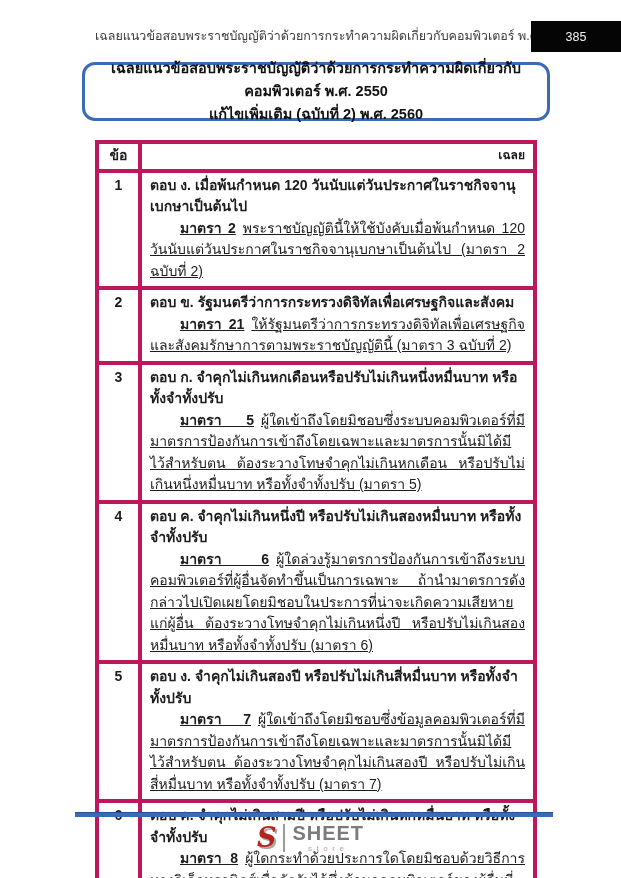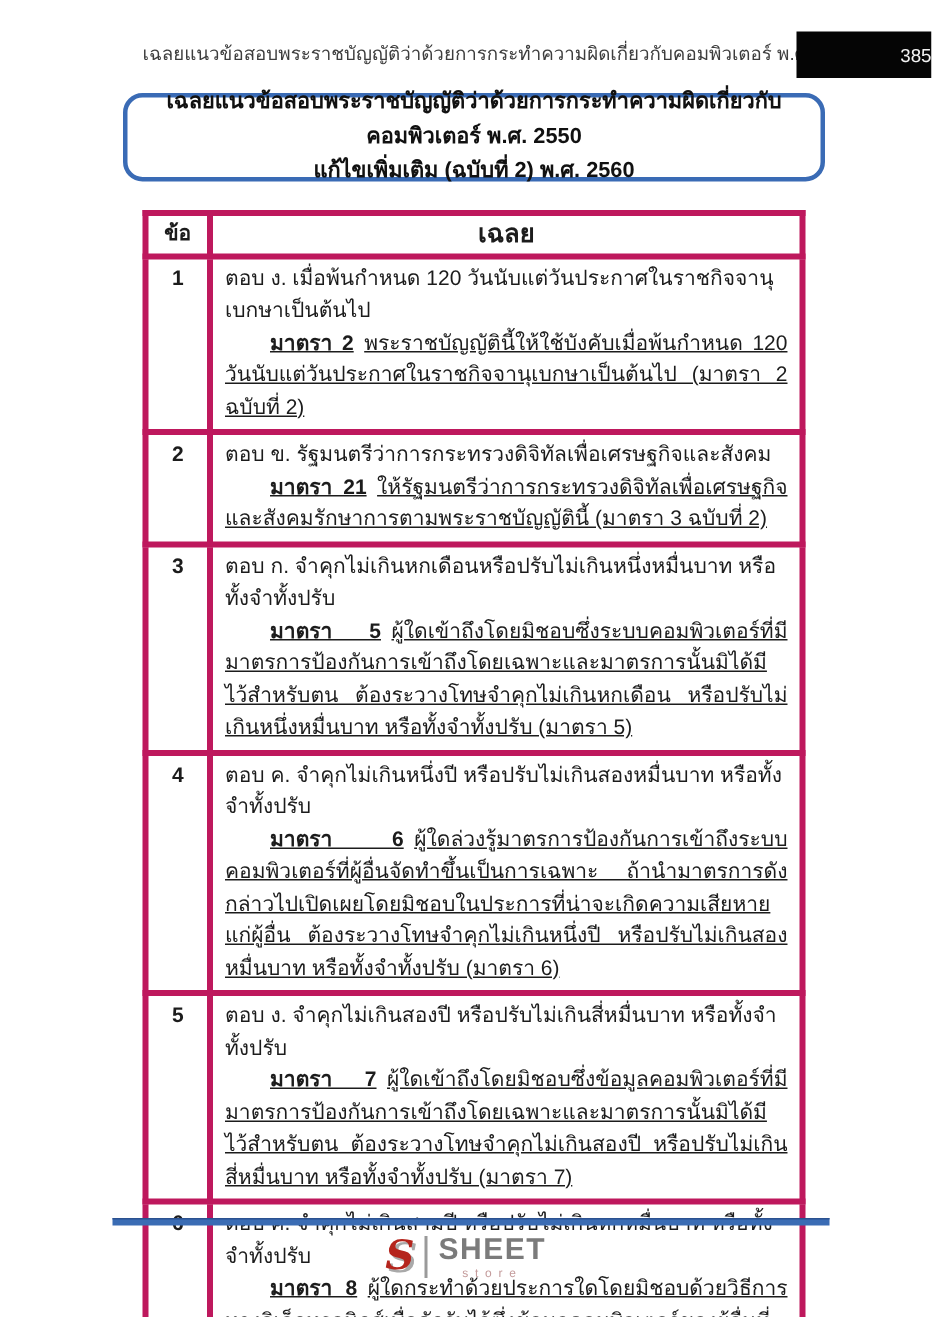--- a/index.html
+++ b/index.html
@@ -15,21 +15,21 @@
 
   
   .running-title {
     position: absolute; left: 95px; top: 26px; width: 442px;
     font-size: 12.5px; color: #3d3d3d; text-align: center;
     white-space: nowrap;
   }
   .page-number-box {
     position: absolute; left: 531px; top: 21px; width: 90px; height: 31px;
     background: #050505; color: #f2f2f2;
-    display: flex; align-items: center; justify-content: flex-end;
+    display: flex; align-items: center; justify-content: center;
     font-size: 12.5px;
   }
 
   
   .title-box {
     position: absolute; left: 82px; top: 62px; width: 468px; height: 59px;
     border: 3px solid #3a6bb5; border-radius: 13px;
     display: flex; flex-direction: column; align-items: center; justify-content: center;
     background: #fff;
   }
@@ -41,24 +41,24 @@
   
   table.answer-table {
     position: absolute; left: 95px; top: 140px; width: 442px;
     border-collapse: collapse; table-layout: fixed;
     font-size: 14px; line-height: 21.5px;
   }
   table.answer-table th, table.answer-table td {
     border: 4px solid #be185d; vertical-align: top;
   }
   th.col-no { width: 43px; font-weight: bold; font-size: 14px; padding: 1px 0 2px; text-align: center; }
-  th.col-ans { font-weight: bold; font-size: 17px; padding: 1px 8px 2px; text-align: center; }
+  th.col-ans { font-weight: bold; font-size: 12px; padding: 1px 8px 2px; text-align: right; }
   td.no { text-align: center; font-weight: bold; padding-top: 2px; }
   td.ans { padding: 2px 8px 4px; }
-  td.ans .answer { font-weight: normal; }
+  td.ans .answer { font-weight: bold; }
   td.ans p.expl {
     text-indent: 30px; text-align: justify;
     overflow-wrap: anywhere;
     text-decoration: underline;
   }
   td.ans p.expl b { margin-right: 7px; }
   td.ans p:empty { display: none; }
 
   
   .footer-rule {

